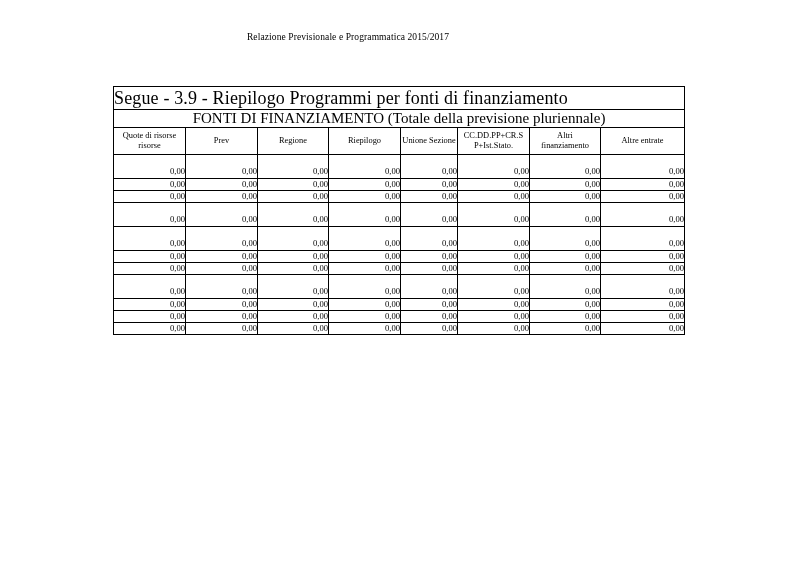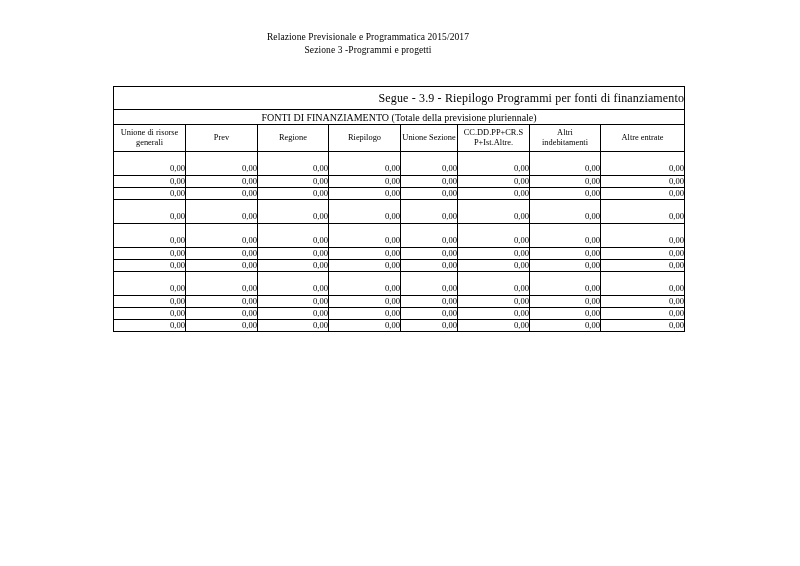--- a/index.html
+++ b/index.html
@@ -18,21 +18,20 @@
   }
 
   
   .page-header {
     position: absolute;
     left: 0;
     top: 31px;
     width: 696px;
     text-align: center;
     line-height: 12.5px;
-    padding-left: 20px;
   }
   .page-header .hdr-line {
     font-size: 9.5px;
     letter-spacing: 0.1px;
     white-space: nowrap;
   }
 
   
   .table-wrap {
     position: absolute;
@@ -51,32 +50,32 @@
   table.fin th {
     border: 1.1px solid #000;
     padding: 0;
     vertical-align: middle;
     font-weight: normal;
   }
 
   
   .title-cell {
     height: 22px;
-    text-align: right;
-    font-size: 12px;
+    text-align: left;
+    font-size: 18px;
     font-weight: bold;
     letter-spacing: 0.15px;
     border-bottom-width: 1.6px !important;
   }
 
   
   .group-cell {
     height: 14px;
     text-align: center;
-    font-size: 10px;
+    font-size: 15px;
     font-weight: bold;
     border-bottom-width: 1.6px !important;
   }
 
   
   .col-head {
     height: 26px;
     text-align: center;
     font-size: 8.4px;
     font-weight: bold;
@@ -102,21 +101,20 @@
   tr.r-short td.num { height: 10px; vertical-align: bottom; padding-bottom: 1px; }
 
   tr.r-tall td.num { border-top-width: 1.6px; }
   tr.thickbottom td.num { border-bottom-width: 1.6px; }
 </style>
 </head>
 <body>
 
 <div class="page-header">
   <div class="hdr-line">Relazione Previsionale e Programmatica 2015/2017</div>
-  <div class="hdr-line">Sezione 3 -Programmi e progetti</div>
 </div>
 
 <div class="table-wrap">
   <table class="fin">
     <colgroup>
       <col style="width:72px">
         <col style="width:72px">
         <col style="width:71px">
         <col style="width:72px">
       <col style="width:57px">
@@ -125,27 +123,27 @@
         <col style="width:84px">
     </colgroup>
     <thead>
       <tr>
         <th class="title-cell" colspan="8">Segue - 3.9 - Riepilogo Programmi per fonti di finanziamento</th>
       </tr>
       <tr>
         <th class="group-cell" colspan="8">FONTI DI FINANZIAMENTO (Totale della previsione pluriennale)</th>
       </tr>
       <tr>
-        <th class="col-head">Unione di risorse generali</th>
+        <th class="col-head">Quote di risorse risorse</th>
         <th class="col-head">Prev</th>
         <th class="col-head">Regione</th>
         <th class="col-head">Riepilogo</th>
         <th class="col-head">Unione Sezione</th>
-        <th class="col-head"><span>CC.DD.PP+CR.S</span><br><span>P+Ist.Altre.</span></th>
-        <th class="col-head"><span>Altri</span><br><span>indebitamenti</span></th>
+        <th class="col-head"><span>CC.DD.PP+CR.S</span><br><span>P+Ist.Stato.</span></th>
+        <th class="col-head"><span>Altri</span><br><span>finanziamento</span></th>
         <th class="col-head">Altre entrate</th>
       </tr>
     </thead>
     <tbody id="table-body">
         <tr class="r-tall">
           <td class="num">0,00</td>
           <td class="num">0,00</td>
           <td class="num">0,00</td>
           <td class="num">0,00</td>
           <td class="num">0,00</td>

